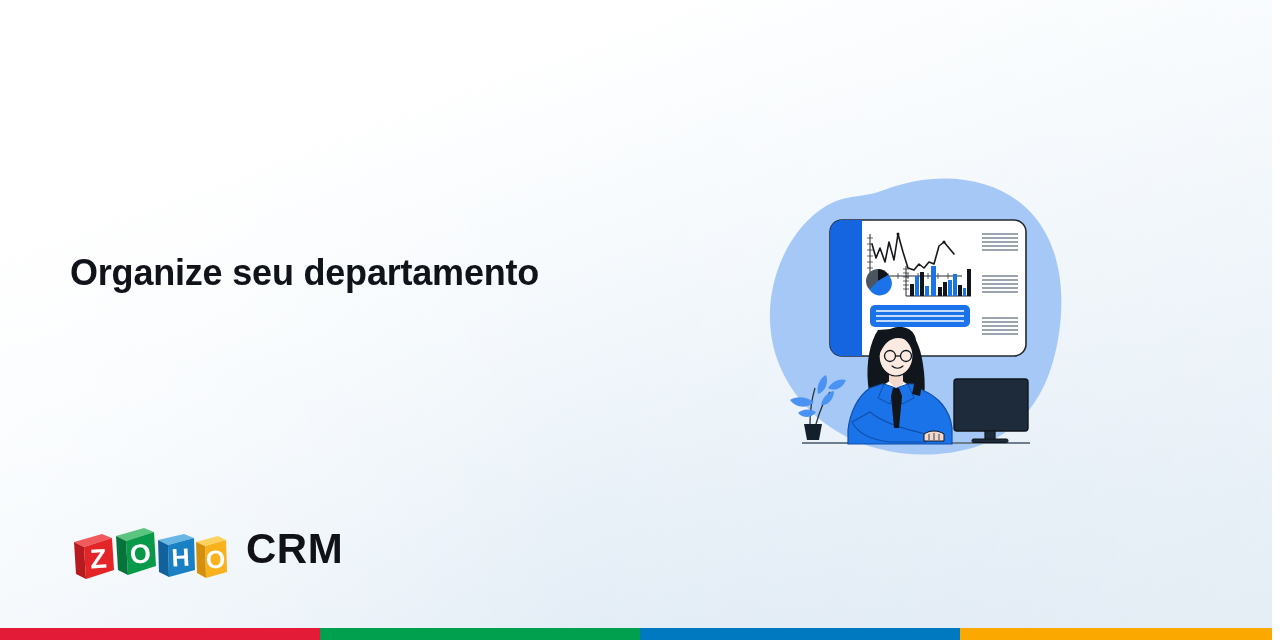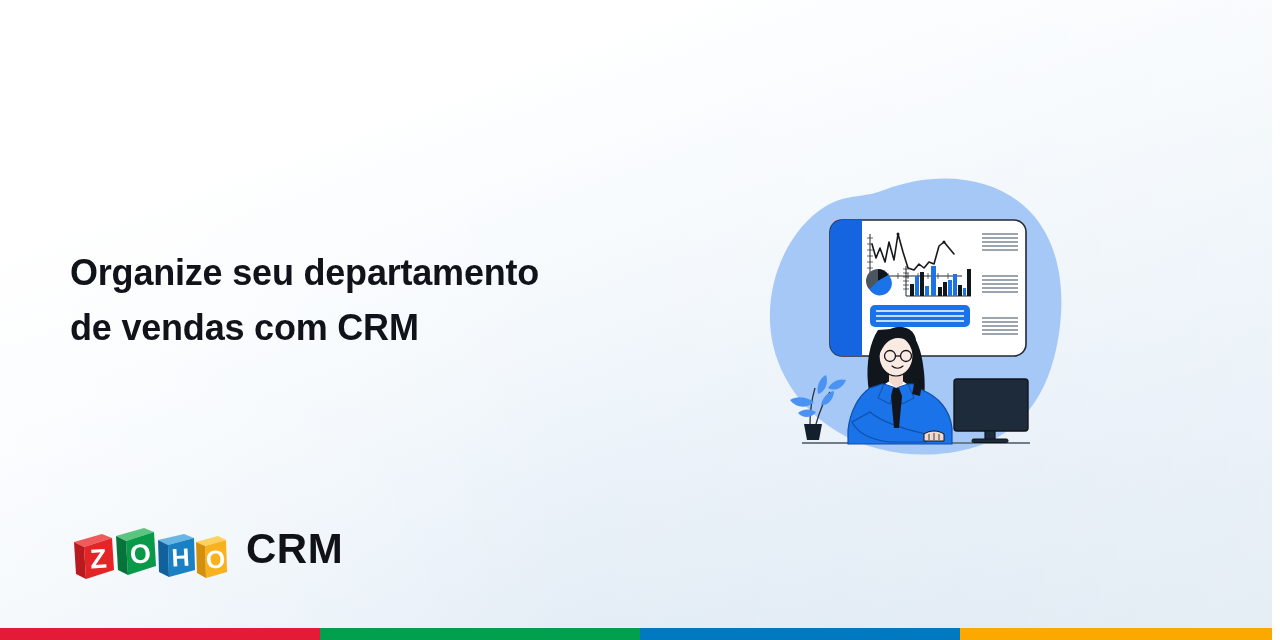--- a/index.html
+++ b/index.html
@@ -84,21 +84,20 @@
   }
   .color-bar span { flex:1 1 25%; height:100%; display:block; }
 </style>
 </head>
 <body>
 
 <div class="banner">
 
   <h1 class="headline">
     <span class="ln">Organize seu departamento</span>
-    <span class="ln"><span>de vendas com </span><span class="strong">CRM</span></span>
   </h1>
 
   <div class="illustration">
     <svg viewBox="0 0 310 300" xmlns="http://www.w3.org/2000/svg">
 
       <path d="M118,18 C176,-4 236,6 268,44 C300,82 300,140 288,186 C276,232 248,264 206,276 C164,288 112,284 72,260 C32,236 6,196 4,150 C2,104 24,56 60,34 C80,22 98,26 118,18 Z" fill="#a6c8f7"></path>
 
       <g>
         <rect x="64" y="48" width="196" height="136" rx="12" ry="12" fill="#ffffff" stroke="#24282e" stroke-width="1.6"></rect>
 

